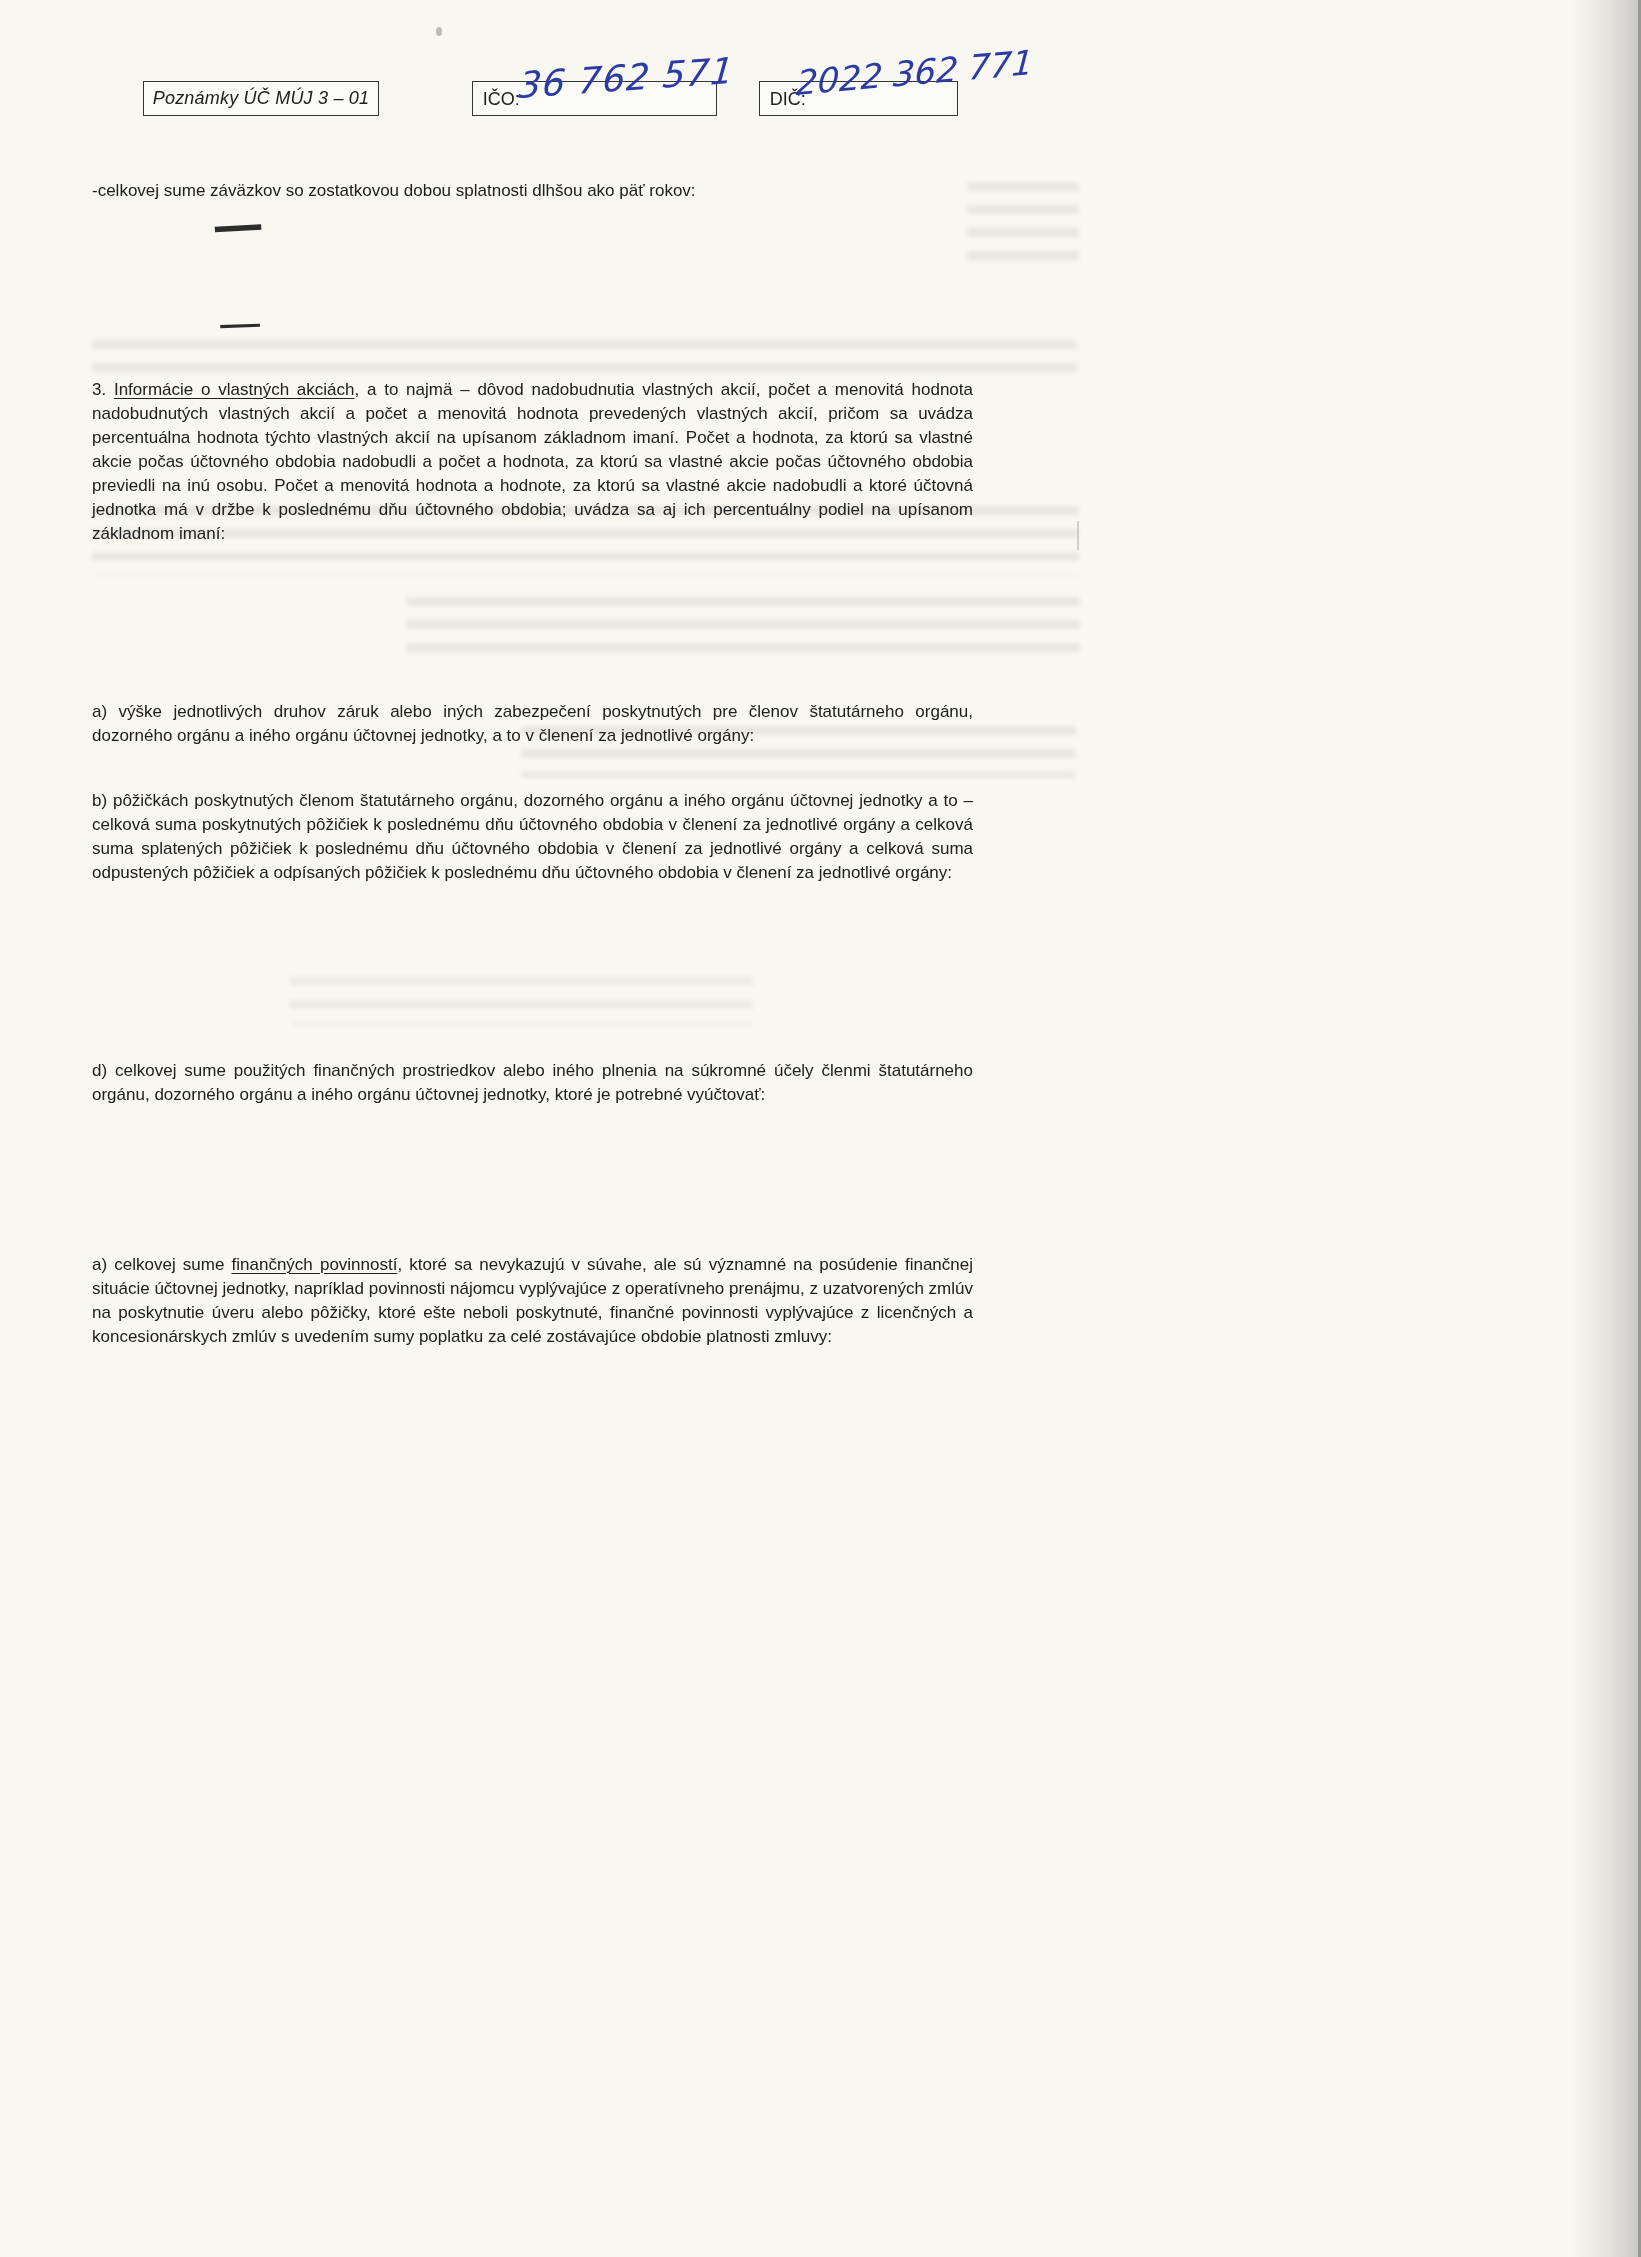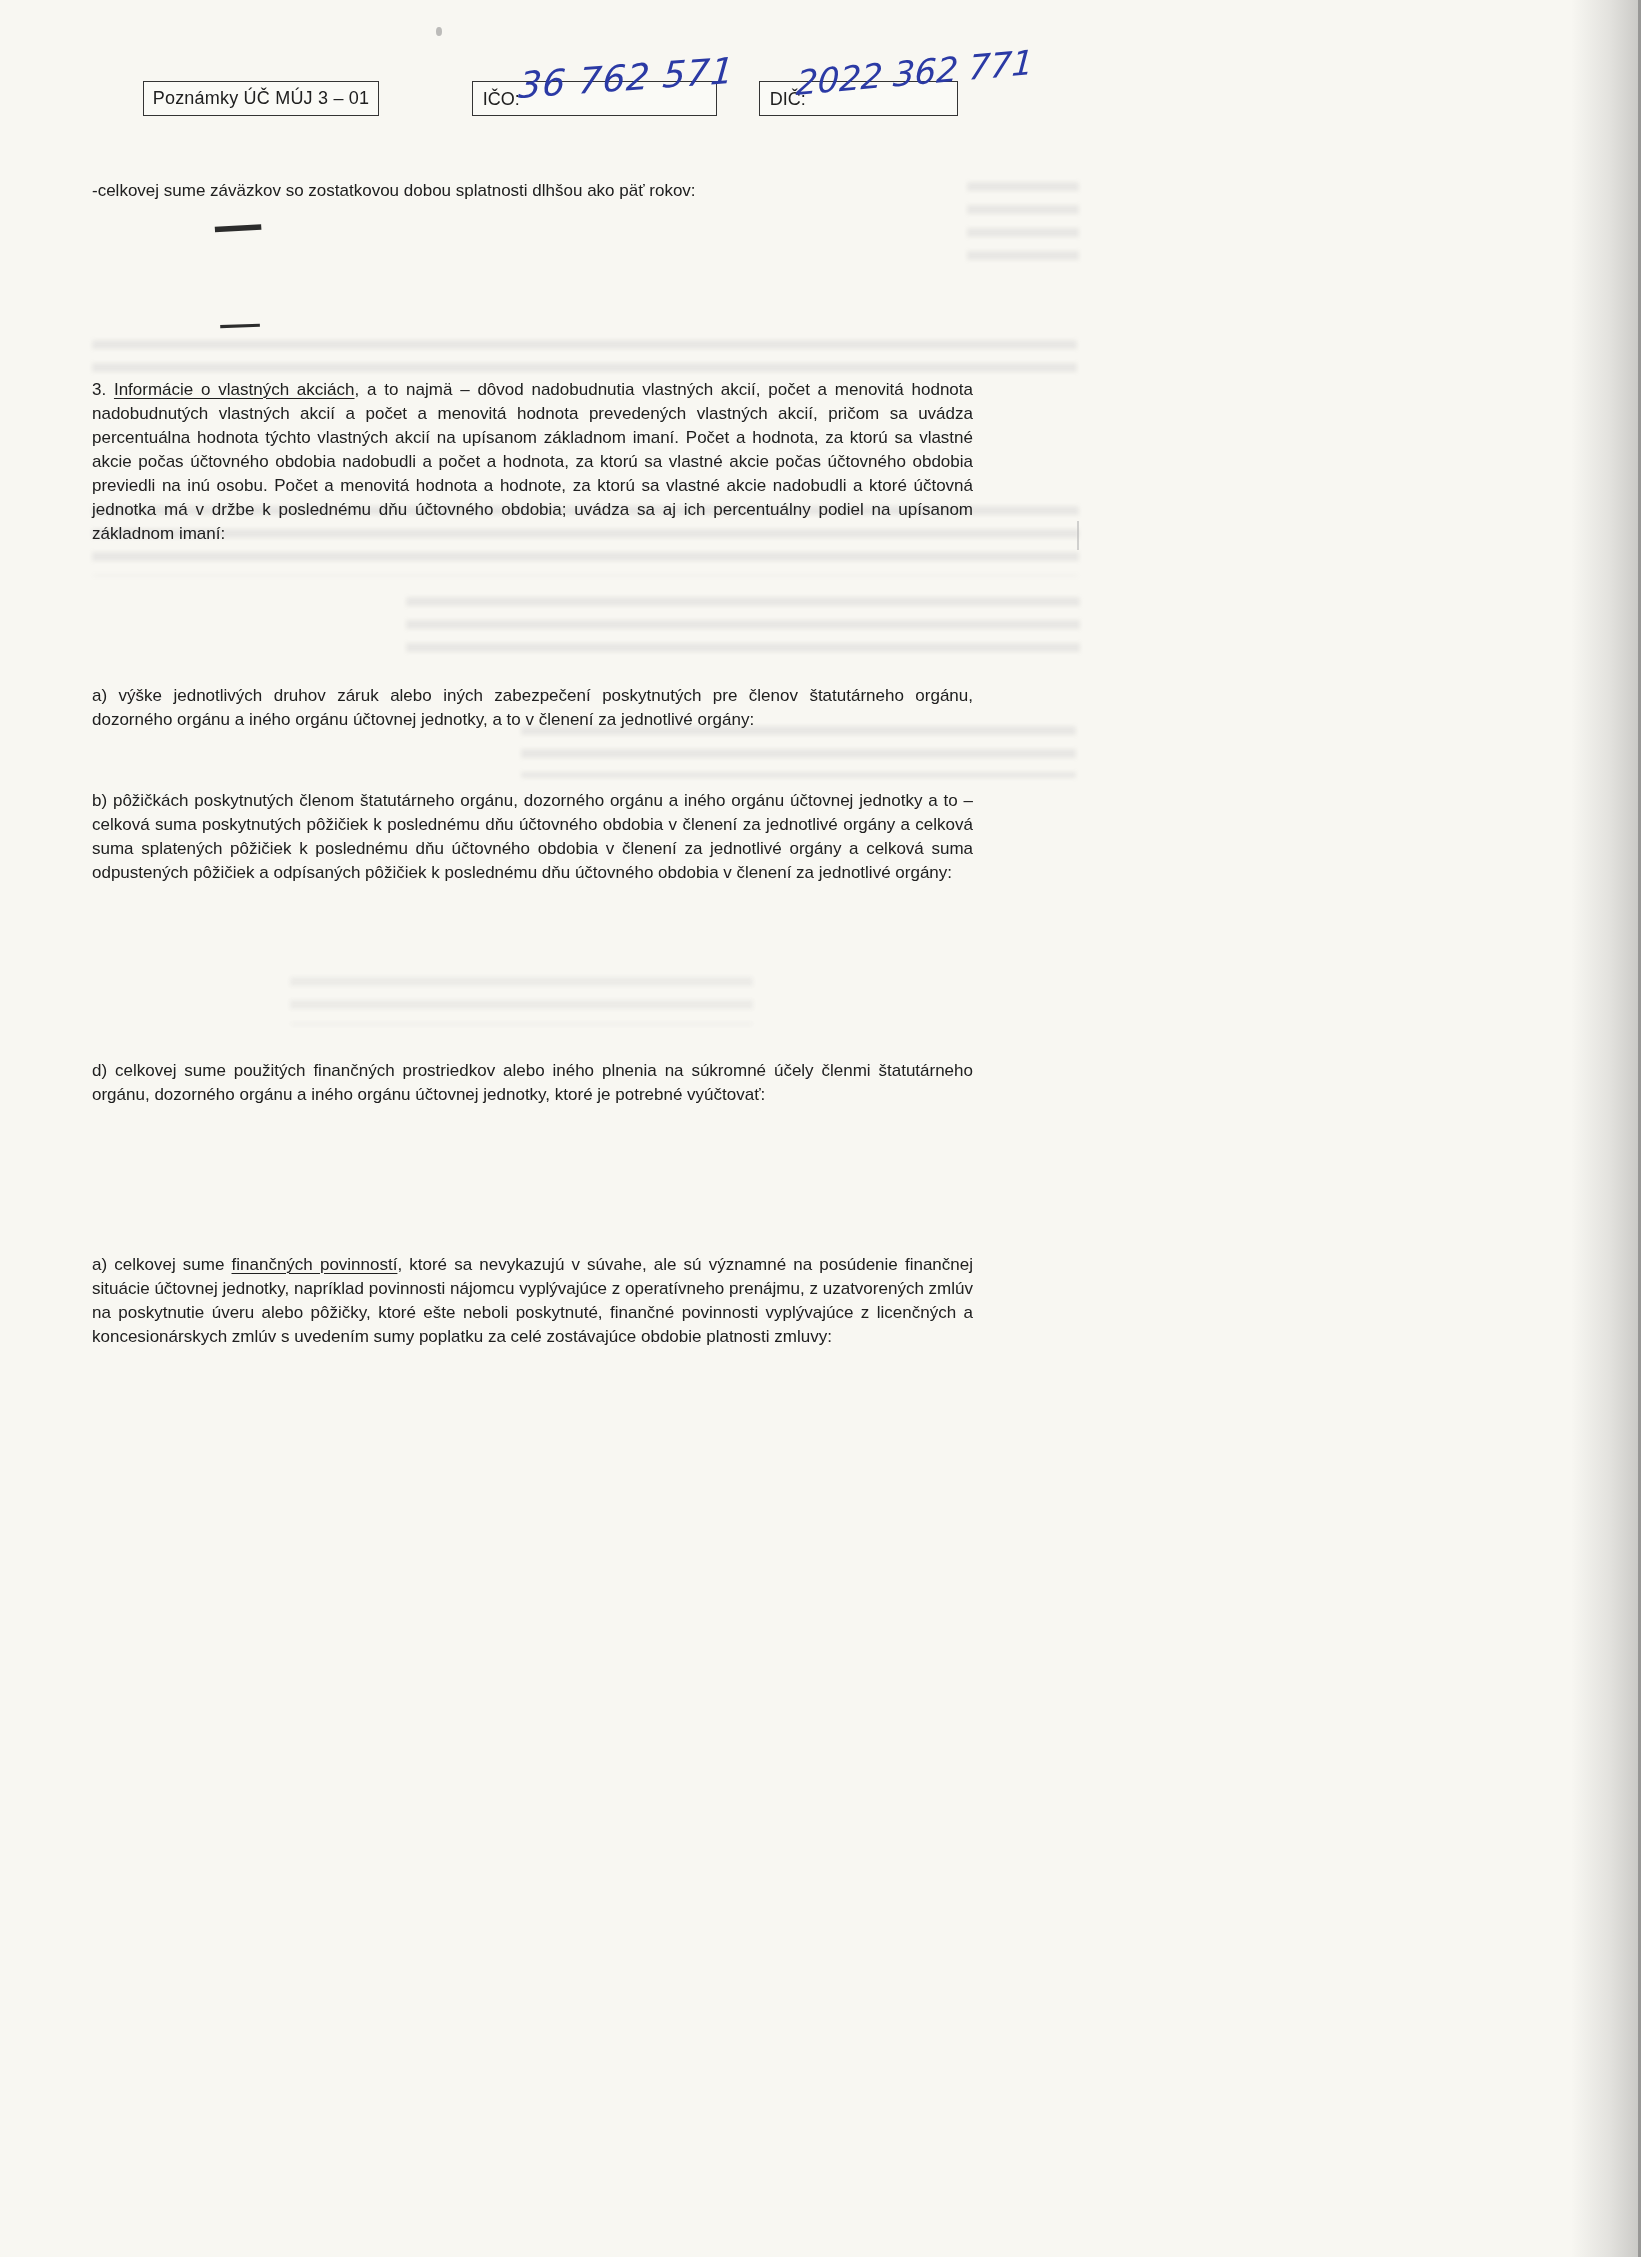--- a/index.html
+++ b/index.html
@@ -24,21 +24,21 @@
   .speck{
     position:absolute;left:436px;top:27px;width:5.8px;height:8.7px;
     background:#8a8a8a;border-radius:50%;opacity:.55;
   }
   
   .box{
     position:absolute;top:81px;height:35px;
     border:1.9px solid #343434;background:rgba(255,255,255,0.35);
     box-sizing:border-box;
   }
-  .title-box{left:143px;width:236px;display:flex;align-items:center;justify-content:center;}
+  .title-box{left:143px;width:236px;display:flex;align-items:center;justify-content:center;font-style:italic;}
   .title-box span{font-size:18px;letter-spacing:0.2px;}
   .ico-box{left:472px;width:245px;}
   .dic-box{left:759px;width:199px;}
   .box-label{
     position:absolute;left:9.7px;top:50%;transform:translateY(-50%);
     font-size:18px;
   }
   .hw{
     position:absolute;white-space:nowrap;
     font-family:"DejaVu Sans", sans-serif;font-style:italic;
@@ -115,21 +115,21 @@
   <span class="hw-dash hw-dash-1">—</span>
 
 
   <span class="hw-dash hw-dash-2">—</span>
 
   <div class="para" style="top:378px">
     <span>3. </span><span class="u">Informácie o vlastných akciách</span><span>, a to najmä – dôvod nadobudnutia vlastných akcií, počet a menovitá hodnota nadobudnutých vlastných akcií a počet a menovitá hodnota prevedených vlastných akcií, pričom sa uvádza percentuálna hodnota týchto vlastných akcií na upísanom základnom imaní. Počet a hodnota, za ktorú sa vlastné akcie počas účtovného obdobia nadobudli a počet a hodnota, za ktorú sa vlastné akcie počas účtovného obdobia previedli na inú osobu. Počet a menovitá hodnota a hodnote, za ktorú sa vlastné akcie nadobudli a ktoré účtovná jednotka má v držbe k poslednému dňu účtovného obdobia; uvádza sa aj ich percentuálny podiel na upísanom základnom imaní:</span>
   </div>
 
 
-  <div class="para" style="top:684px">a) výške jednotlivých druhov záruk alebo iných zabezpečení poskytnutých pre členov štatutárneho orgánu, dozorného orgánu a iného orgánu účtovnej jednotky, a to v členení za jednotlivé orgány:</div>
+  <div class="para" style="top:700px">a) výške jednotlivých druhov záruk alebo iných zabezpečení poskytnutých pre členov štatutárneho orgánu, dozorného orgánu a iného orgánu účtovnej jednotky, a to v členení za jednotlivé orgány:</div>
 
   <div class="para" style="top:789px">b) pôžičkách poskytnutých členom štatutárneho orgánu, dozorného orgánu a iného orgánu účtovnej jednotky a to – celková suma poskytnutých pôžičiek k poslednému dňu účtovného obdobia v členení za jednotlivé orgány a celková suma splatených pôžičiek k poslednému dňu účtovného obdobia v členení za jednotlivé orgány a celková suma odpustených pôžičiek a odpísaných pôžičiek k poslednému dňu účtovného obdobia v členení za jednotlivé orgány:</div>
 
 
   <div class="para" style="top:1059px">d) celkovej sume použitých finančných prostriedkov alebo iného plnenia na súkromné účely členmi štatutárneho orgánu, dozorného orgánu a iného orgánu účtovnej jednotky, ktoré je potrebné vyúčtovať:</div>
 
 
   <div class="para" style="top:1253px">
     <span>a) celkovej sume </span><span class="u">finančných povinností</span><span>, ktoré sa nevykazujú v súvahe, ale sú významné na posúdenie finančnej situácie účtovnej jednotky, napríklad povinnosti nájomcu vyplývajúce z operatívneho prenájmu, z uzatvorených zmlúv na poskytnutie úveru alebo pôžičky, ktoré ešte neboli poskytnuté, finančné povinnosti vyplývajúce z licenčných a koncesionárskych zmlúv s uvedením sumy poplatku za celé zostávajúce obdobie platnosti zmluvy:</span>
   </div>

